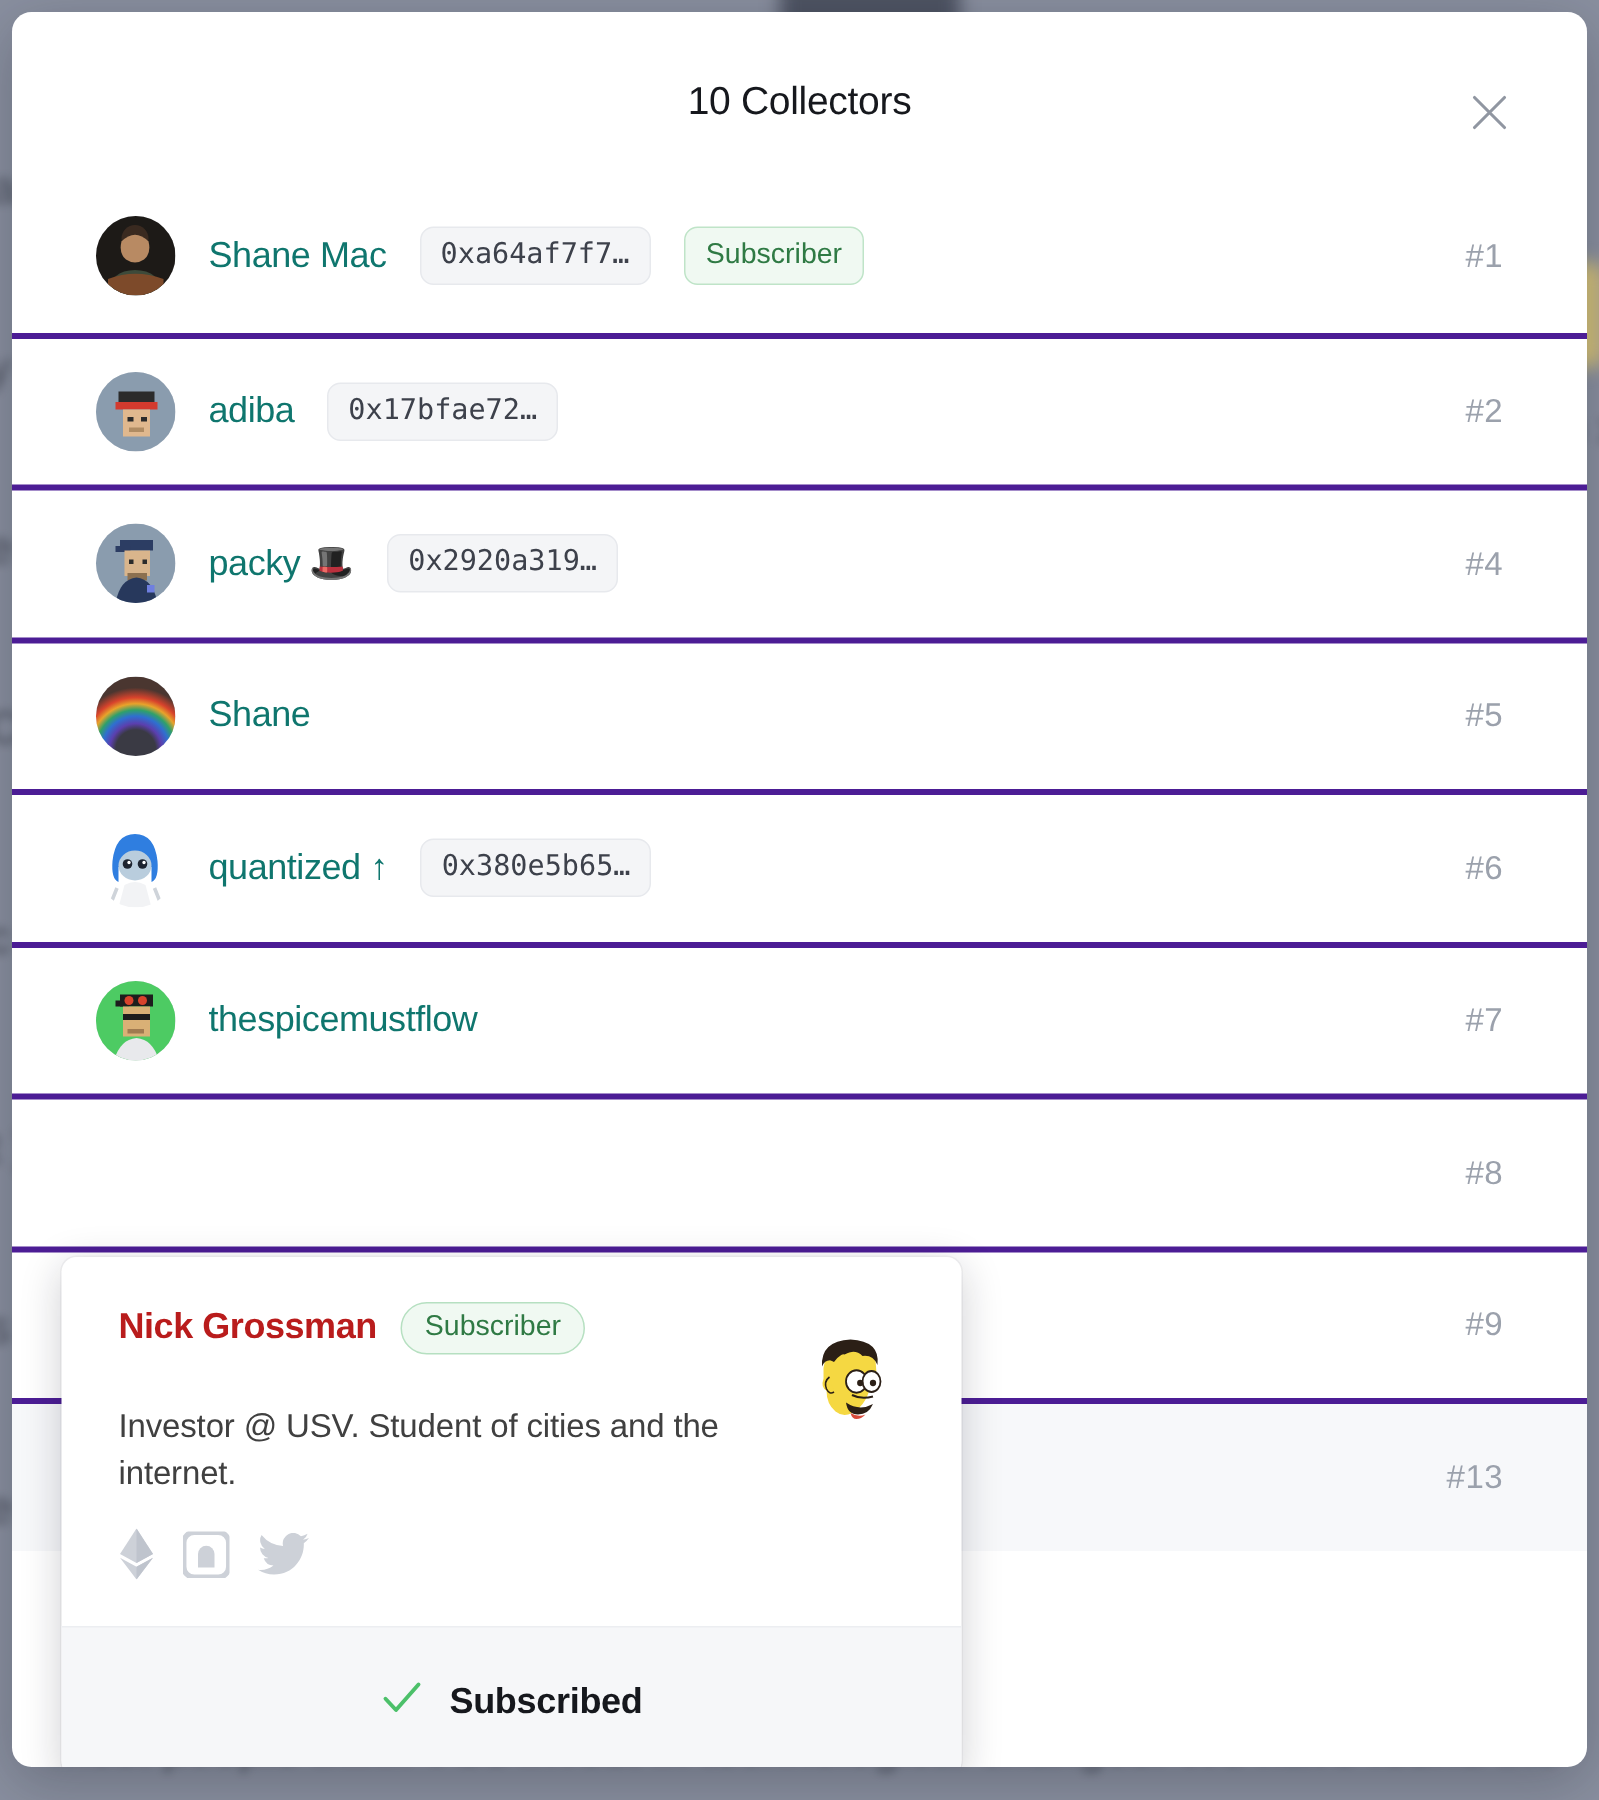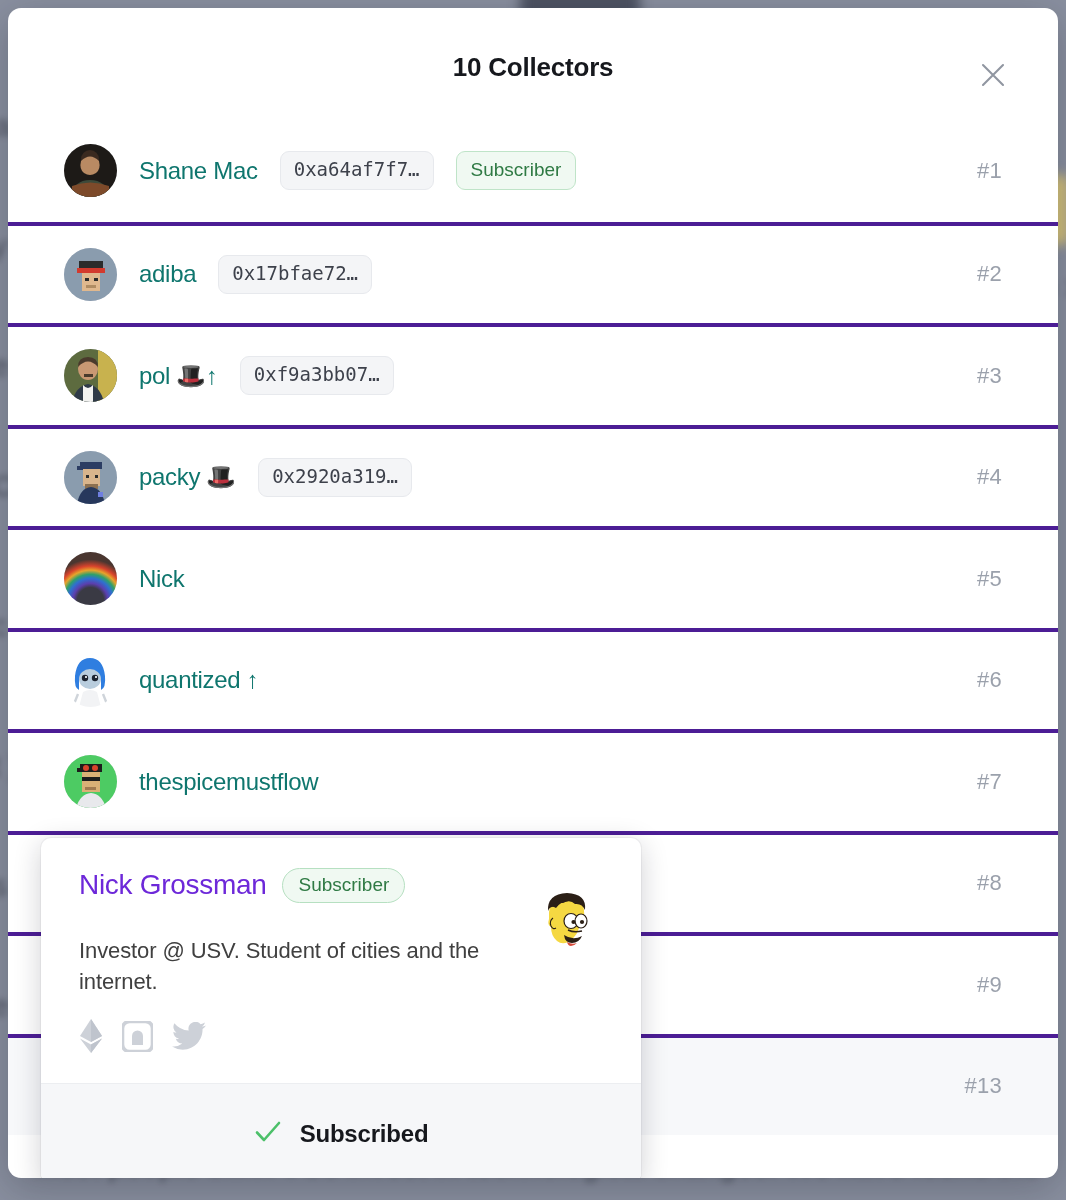--- a/index.html
+++ b/index.html
@@ -45,21 +45,21 @@
 
   #modal-header {
     position:relative;
     height:112px;
   }
   #modal-title {
     position:absolute;
     left:0; right:0; top:44px;
     text-align:center;
     font-size:26px;
-    font-weight:bold;
+    font-weight:normal;
     color:#16181d;
     letter-spacing:-.2px;
   }
   #close-button {
     position:absolute;
     right:48px; top:50px;
     width:34px; height:34px;
     cursor:pointer;
     background:none; border:none;
     display:flex; align-items:center; justify-content:center;
@@ -146,23 +146,23 @@
     padding:30px 38px 26px;
     position:relative;
     min-height:195px;
   }
   #profile-name-row {
     display:flex;
     align-items:center;
     gap:16px;
   }
   #profile-name {
-    font-size:28px;
-    font-weight:normal;
-    color:#6d28d9;
+    font-size:24px;
+    font-weight:bold;
+    color:#b91c1c;
     letter-spacing:-.3px;
   }
   #profile-badge {
     background:#f0f9f2;
     border:1px solid #b6e0c1;
     border-radius:20px;
     padding:5px 15px 6px;
     font-size:19px;
     color:#2f7a44;
     line-height:1.15;
@@ -267,36 +267,20 @@
             <rect x="21" y="30" width="4" height="3" fill="#2b2b2b"></rect>
             <rect x="30" y="30" width="4" height="3" fill="#2b2b2b"></rect>
             <rect x="22" y="37" width="10" height="3" fill="#b08c63"></rect>
           </svg>
       </div>
       <span class="collector-name">adiba</span>
       <span class="address-pill">0x17bfae72…</span>
       <span class="rank">#2</span>
     </div>
 
-    <div class="collector-row">
-      <div class="avatar">
-        <svg viewBox="0 0 53 53">
-            <rect width="53" height="53" fill="#5d6b3f"></rect>
-            <rect x="34" y="0" width="19" height="53" fill="#c8b24e"></rect>
-            <ellipse cx="24" cy="20" rx="10" ry="11" fill="#c99873"></ellipse>
-            <path d="M14 18 q10 -11 20 0 q0 -10 -10 -10 q-10 0 -10 10z" fill="#4a3a2c"></path>
-            <rect x="20" y="25" width="9" height="3" fill="#4a3a2c"></rect>
-            <path d="M8 53 q4 -16 16 -18 q12 2 16 18z" fill="#2f3a48"></path>
-            <path d="M19 36 q5 6 10 0 l0 17 l-10 0z" fill="#f2f2f0"></path>
-          </svg>
-      </div>
-      <span class="collector-name">pol 🎩↑</span>
-      <span class="address-pill">0xf9a3bb07…</span>
-      <span class="rank">#3</span>
-    </div>
 
     <div class="collector-row">
       <div class="avatar">
         <svg viewBox="0 0 53 53">
             <rect width="53" height="53" fill="#8a9cae"></rect>
             <rect x="16" y="11" width="22" height="7" fill="#2c3d63"></rect>
             <rect x="13" y="15" width="10" height="4" fill="#2c3d63"></rect>
             <rect x="19" y="18" width="17" height="17" fill="#d9b58c"></rect>
             <rect x="22" y="24" width="3" height="3" fill="#2b2b2b"></rect>
             <rect x="31" y="24" width="3" height="3" fill="#2b2b2b"></rect>
@@ -321,39 +305,40 @@
               <stop offset="54%" stop-color="#2f6fd0"></stop>
               <stop offset="64%" stop-color="#2fa06a"></stop>
               <stop offset="74%" stop-color="#e8a32b"></stop>
               <stop offset="84%" stop-color="#d8432c"></stop>
               <stop offset="100%" stop-color="#4a3630"></stop>
             </radialGradient>
           </defs>
           <rect width="53" height="53" fill="url(#rb)"></rect>
         </svg>
       </div>
-      <span class="collector-name">Nick</span>
+      <span class="collector-name">Shane</span>
       <span class="rank">#5</span>
     </div>
 
     <div class="collector-row">
       <div class="avatar" style="background:#fff;">
         <svg viewBox="0 0 53 53">
             <rect width="53" height="53" fill="#ffffff"></rect>
             <path d="M11 22 q2 -18 15 -18 q13 0 15 18 q1 12 -4 14 l0 -10 q-11 5 -22 0 l0 10 q-5 -2 -4 -14z" fill="#2f7ee0"></path>
             <ellipse cx="26" cy="25" rx="11" ry="10" fill="#b9cddd"></ellipse>
             <circle cx="21" cy="24" r="3.2" fill="#1d2430"></circle>
             <circle cx="31" cy="24" r="3.2" fill="#1d2430"></circle>
             <circle cx="22" cy="23" r="1.1" fill="#fff"></circle>
             <circle cx="32" cy="23" r="1.1" fill="#fff"></circle>
             <path d="M19 38 q7 -4 14 0 l4 15 l-22 0z" fill="#f2f3f5"></path>
             <path d="M14 40 l-4 10 M39 40 l4 10" stroke="#cfd4da" stroke-width="2.4" fill="none"></path>
           </svg>
       </div>
       <span class="collector-name">quantized ↑</span>
+      <span class="address-pill">0x380e5b65…</span>
       <span class="rank">#6</span>
     </div>
 
     <div class="collector-row">
       <div class="avatar">
         <svg viewBox="0 0 53 53">
             <rect width="53" height="53" fill="#4dcb63"></rect>
             <rect x="16" y="9" width="22" height="8" fill="#1d1d1d"></rect>
             <rect x="13" y="13" width="9" height="4" fill="#1d1d1d"></rect>
             <circle cx="22" cy="13" r="3" fill="#d8432c"></circle>

